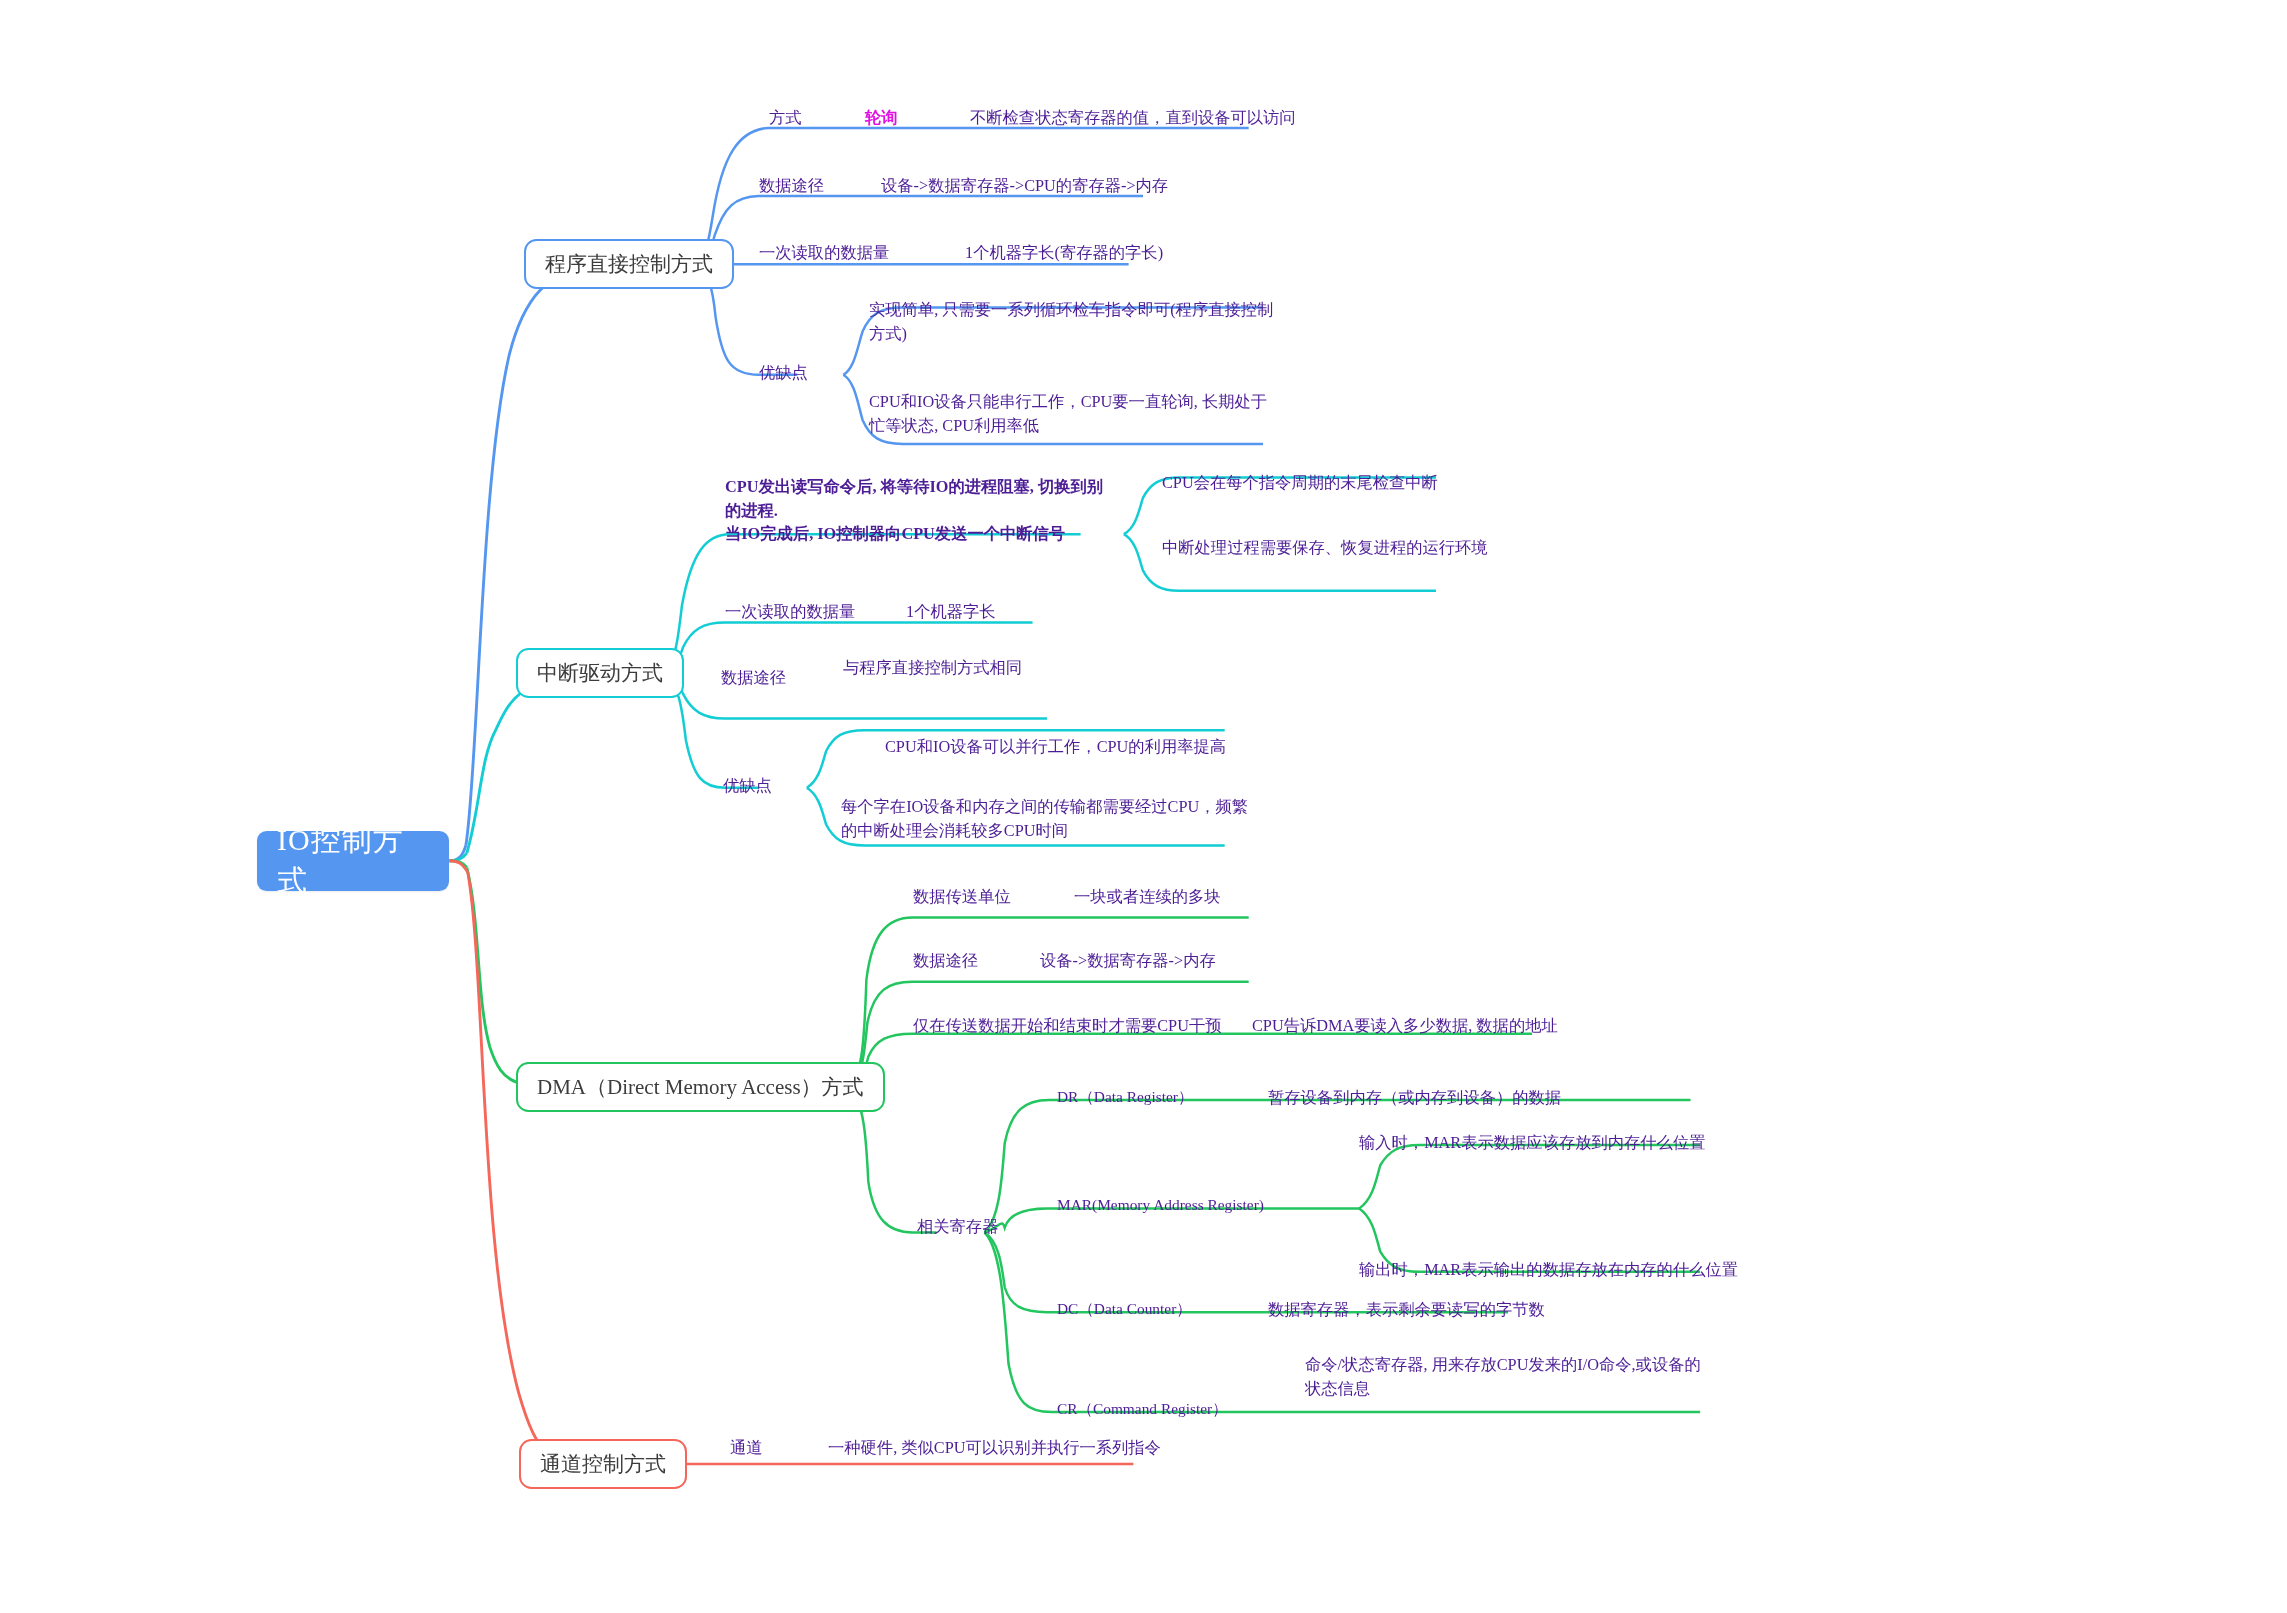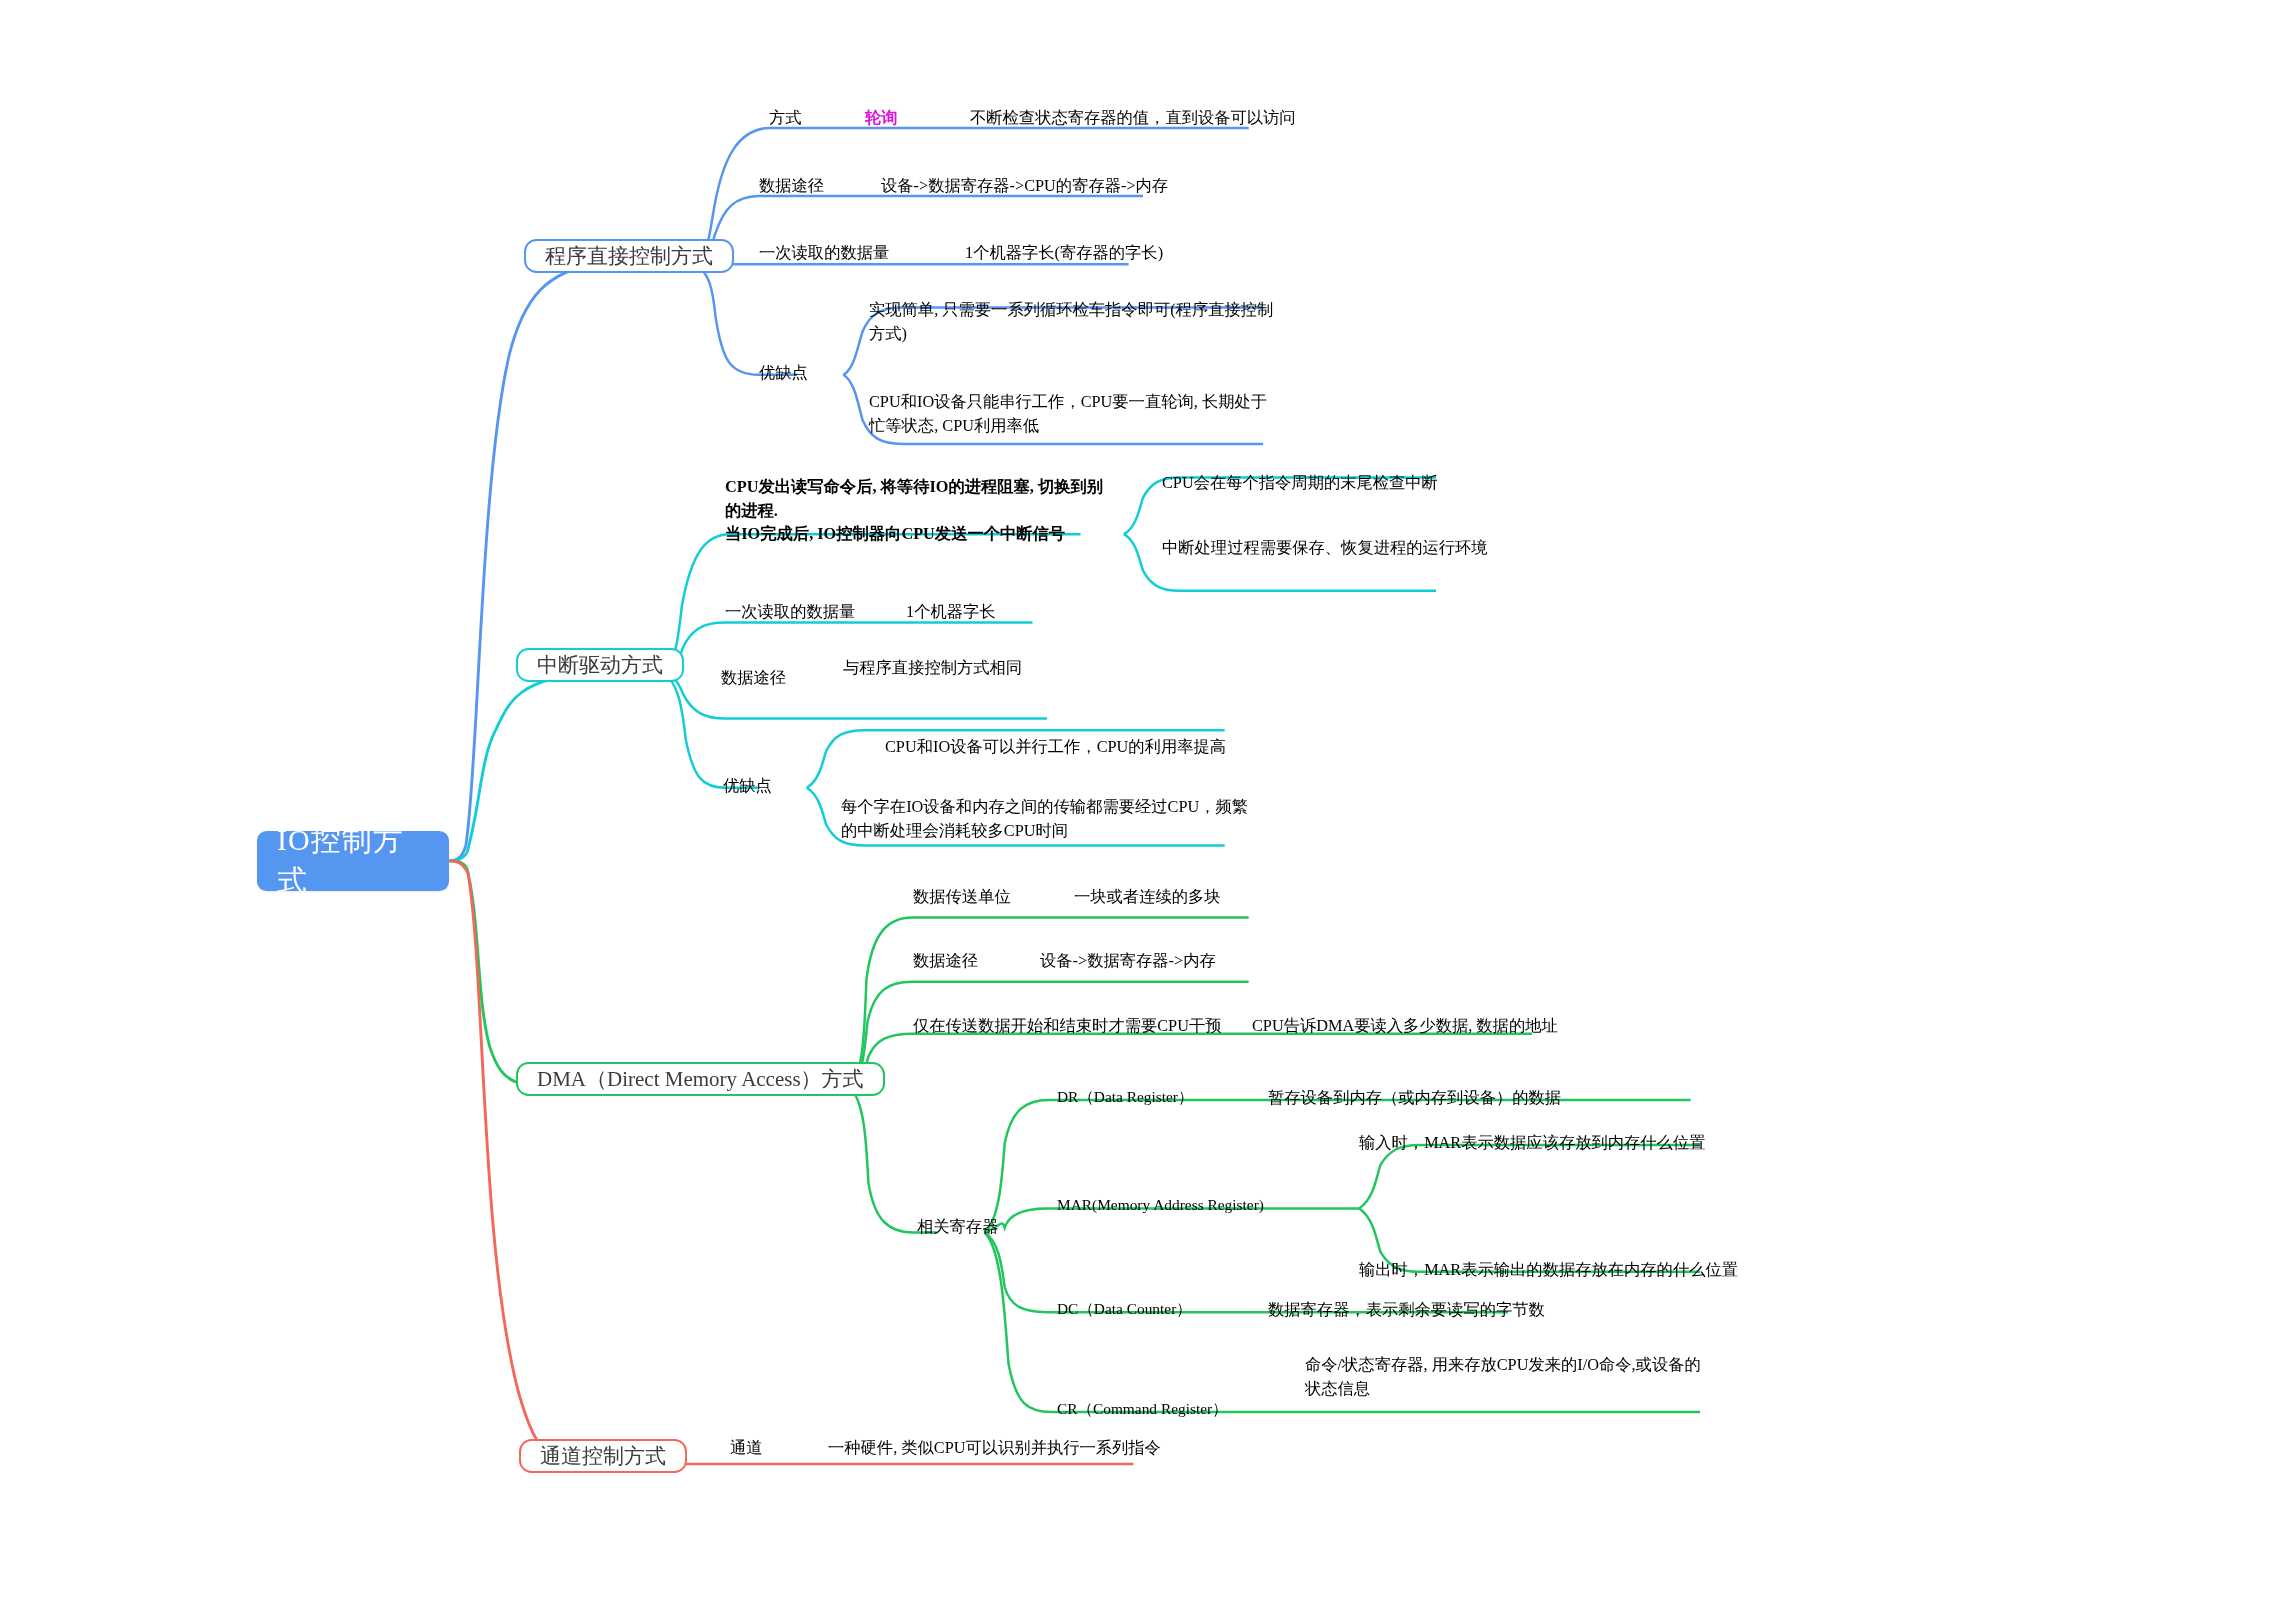--- a/index.html
+++ b/index.html
@@ -41,32 +41,32 @@
     box-shadow: 0 1px 1.9px rgba(0,0,0,0.08);
   }
   
   .branch {
     background: #ffffff;
     border: 2.9px solid #5596f0;
     border-radius: 12.5px;
     font-size: 21px;
     display: flex; align-items: center; justify-content: center;
     padding: 0 19px;
-    height: 34px;
+    height: 50px;
     white-space: nowrap;
   }
   .branch.cyan   { border-color: #12cdd4; }
   .branch.green  { border-color: #22c55e; }
   .branch.red    { border-color: #f4675a; }
 
   
   .leaf {
     font-size: 16.3px;
     line-height: 1.45;
-    color: #000000;
+    color: #4c1d95;
   }
   .leaf.small { font-size: 15.4px; }
   .leaf.mag { color: #e012e0; font-weight: bold; }
   .leaf.wide { width: 413px; }
   .leaf.wide3 { width: 384px; }
   .leaf.wide4 { width: 403px; }
 </style>
 </head>
 <body>
 

